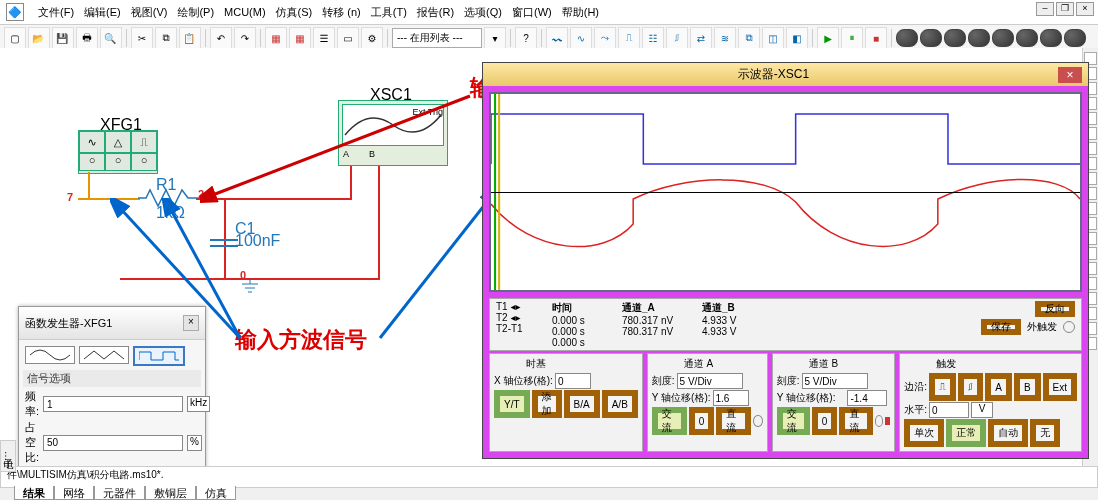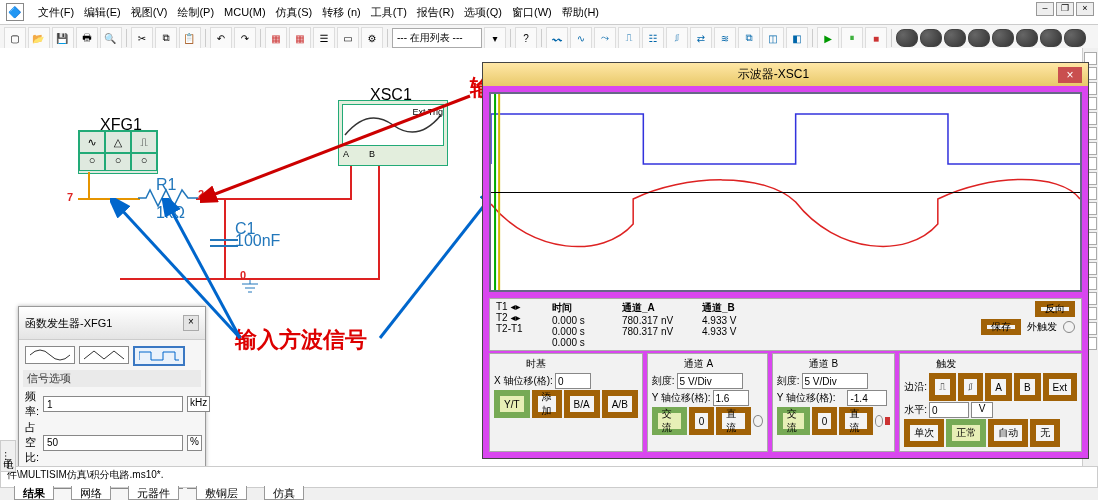--- a/index.html
+++ b/index.html
@@ -52,21 +52,21 @@
   .comp-label{ position:absolute; font-size:16px; color:#27b; background:transparent;}
   .xfg-sym{ position:absolute; left:78px; top:82px; width:78px; height:42px; border:1px solid #2a7; background:#dfe9df; }
   .xfg-sym .row1{display:flex; }
   .xfg-sym .row1 div{ flex:1; height:20px; border:1px solid #2a7; display:flex; align-items:center; justify-content:center;}
   .xsc-sym{ position:absolute; left:338px; top:52px; width:108px; height:64px; border:1px solid #2a7; background:#e3eedd;}
   .xsc-inner{ margin:3px; height:40px; border:1px solid #2a7; background:#fff; position:relative;}
   .node-label{position:absolute; font-size:11px; font-weight:bold;}
   .wire{position:absolute; background:#d22;}
   .wire.o{background:#e69500;}
   .statusbar{position:absolute; left:0; right:0; bottom:12px; height:18px; background:#fff; border:1px solid #ccc; padding:1px 6px; font-size:10px;}
-  .tabs{position:absolute; left:14px; bottom:0; height:14px; display:flex; gap:17px;}
+  .tabs{position:absolute; left:14px; bottom:0; height:14px; display:flex; gap:0;}
   .tab{border:1px solid #999; border-top:none; padding:0 8px; font-size:11px; background:#fff;}
   .tab.act{background:#fff; font-weight:bold;}
   .leftstrip{position:absolute; left:0; top:440px; width:14px; height:30px; background:#f0f0f0; border:1px solid #ccc; writing-mode:vertical-lr; font-size:10px; text-align:center;}
   svg.wave{display:block;}
   .win-ctrl{ position:absolute; right:4px; top:2px; display:flex; gap:2px;}
   .win-ctrl span{border:1px solid #999; width:16px; height:12px; font-size:9px; text-align:center; line-height:11px; background:#eee;}
 </style>
 </head>
 <body>
 

